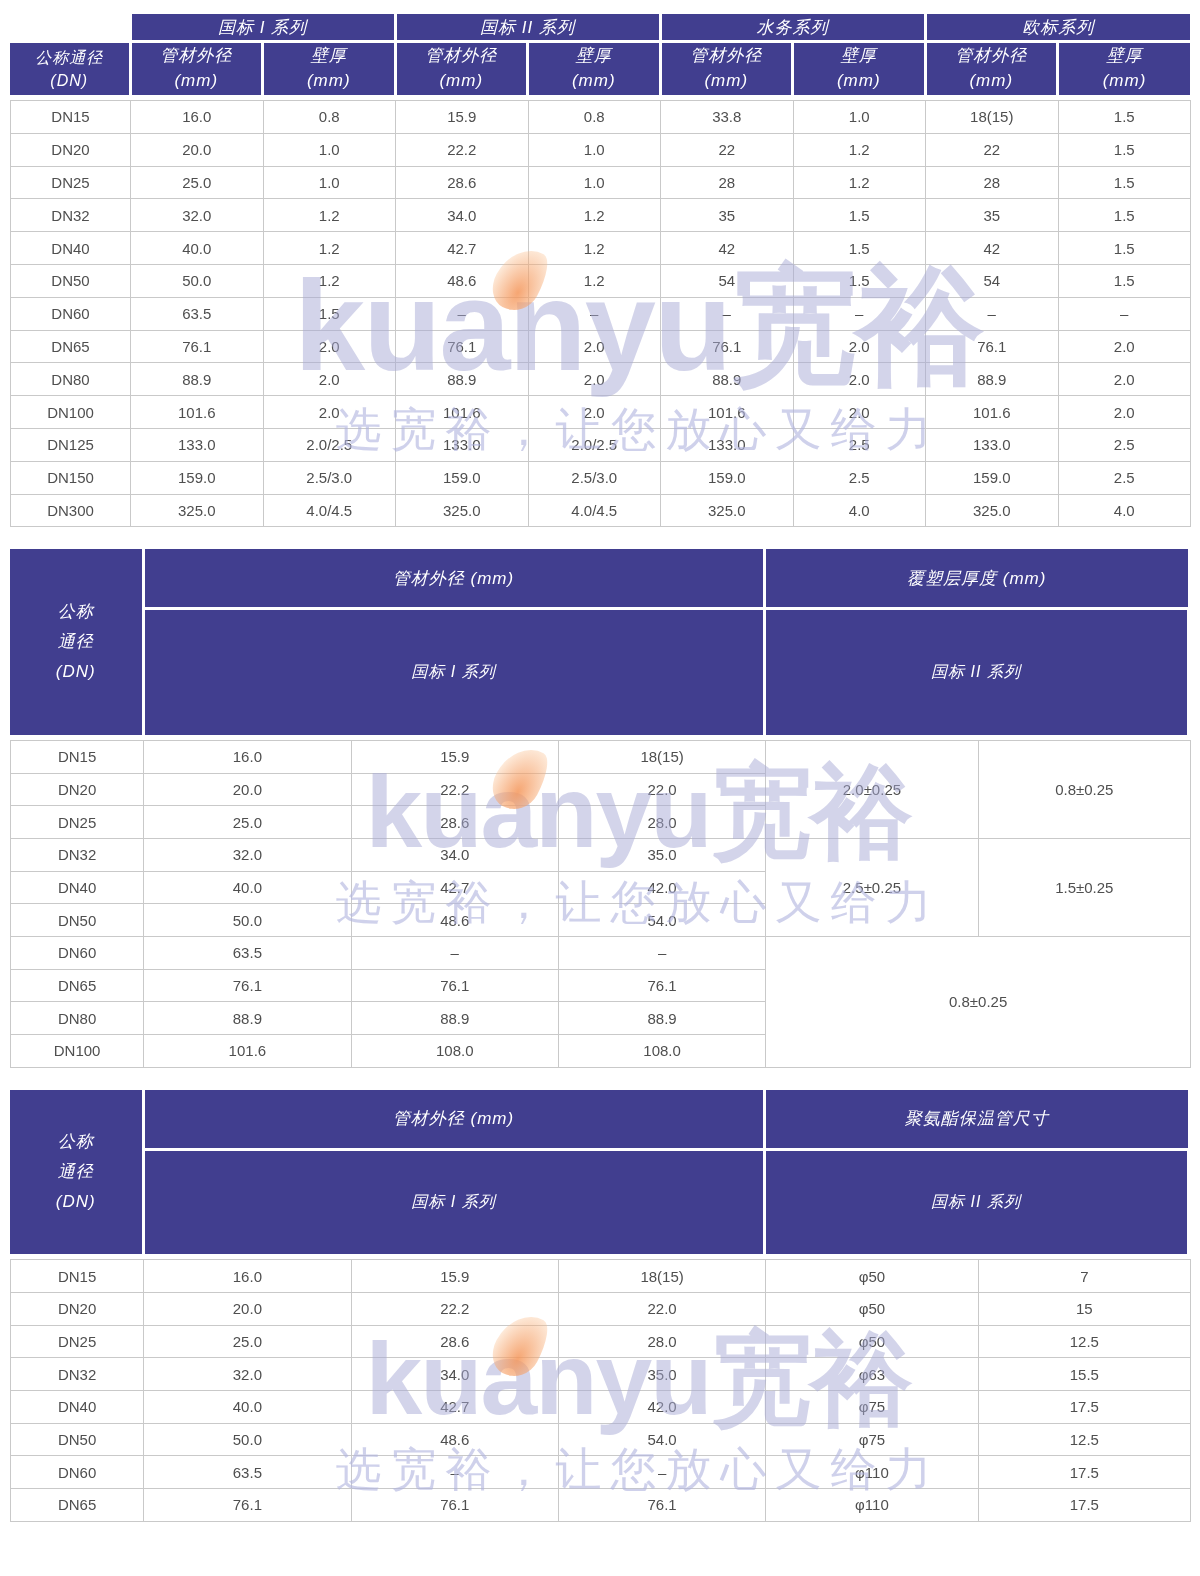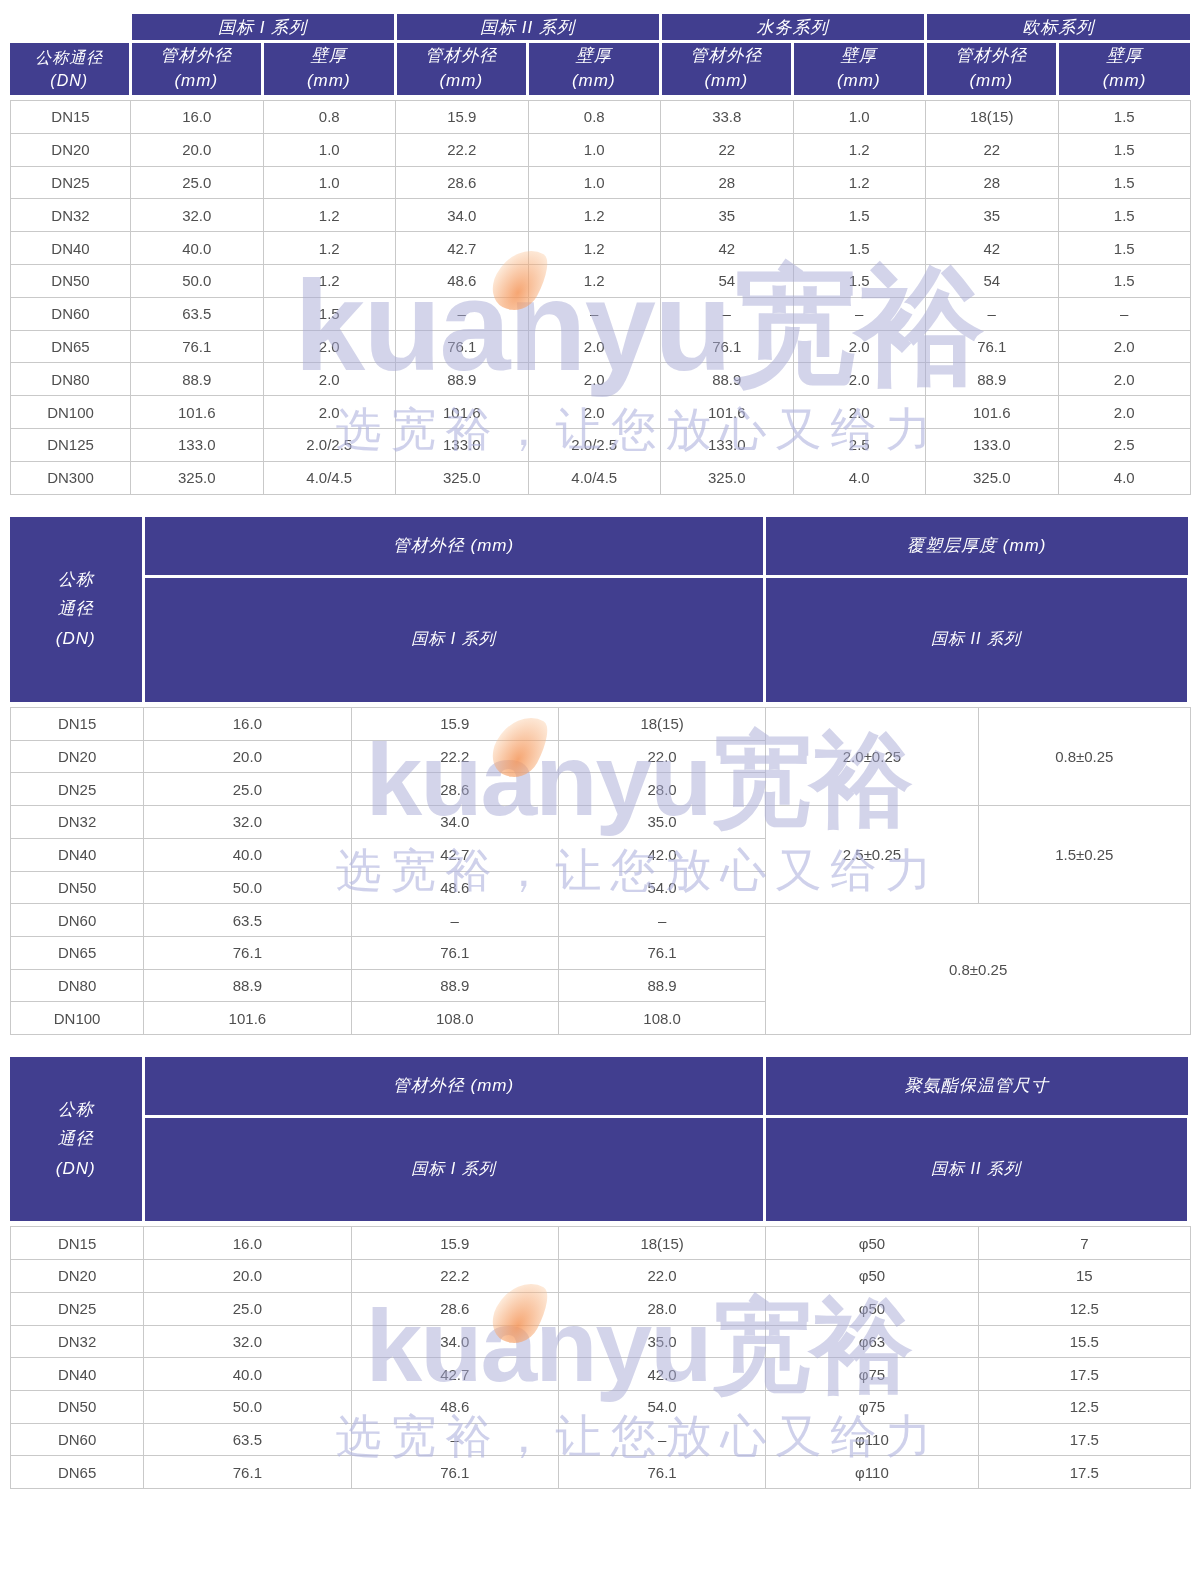--- a/index.html
+++ b/index.html
@@ -288,20 +288,31 @@
           </tr>
           <tr>
             <td>DN125</td>
             <td>133.0</td>
             <td>2.0/2.5</td>
             <td>133.0</td>
             <td>2.0/2.5</td>
             <td>133.0</td>
             <td>2.5</td>
             <td>133.0</td>
+            <td>2.5</td>
+          </tr>
+          <tr>
+            <td>DN150</td>
+            <td>159.0</td>
+            <td>2.5/3.0</td>
+            <td>159.0</td>
+            <td>2.5/3.0</td>
+            <td>159.0</td>
+            <td>2.5</td>
+            <td>159.0</td>
             <td>2.5</td>
           </tr>
           <tr>
             <td>DN300</td>
             <td>325.0</td>
             <td>4.0/4.5</td>
             <td>325.0</td>
             <td>4.0/4.5</td>
             <td>325.0</td>
             <td>4.0</td>

